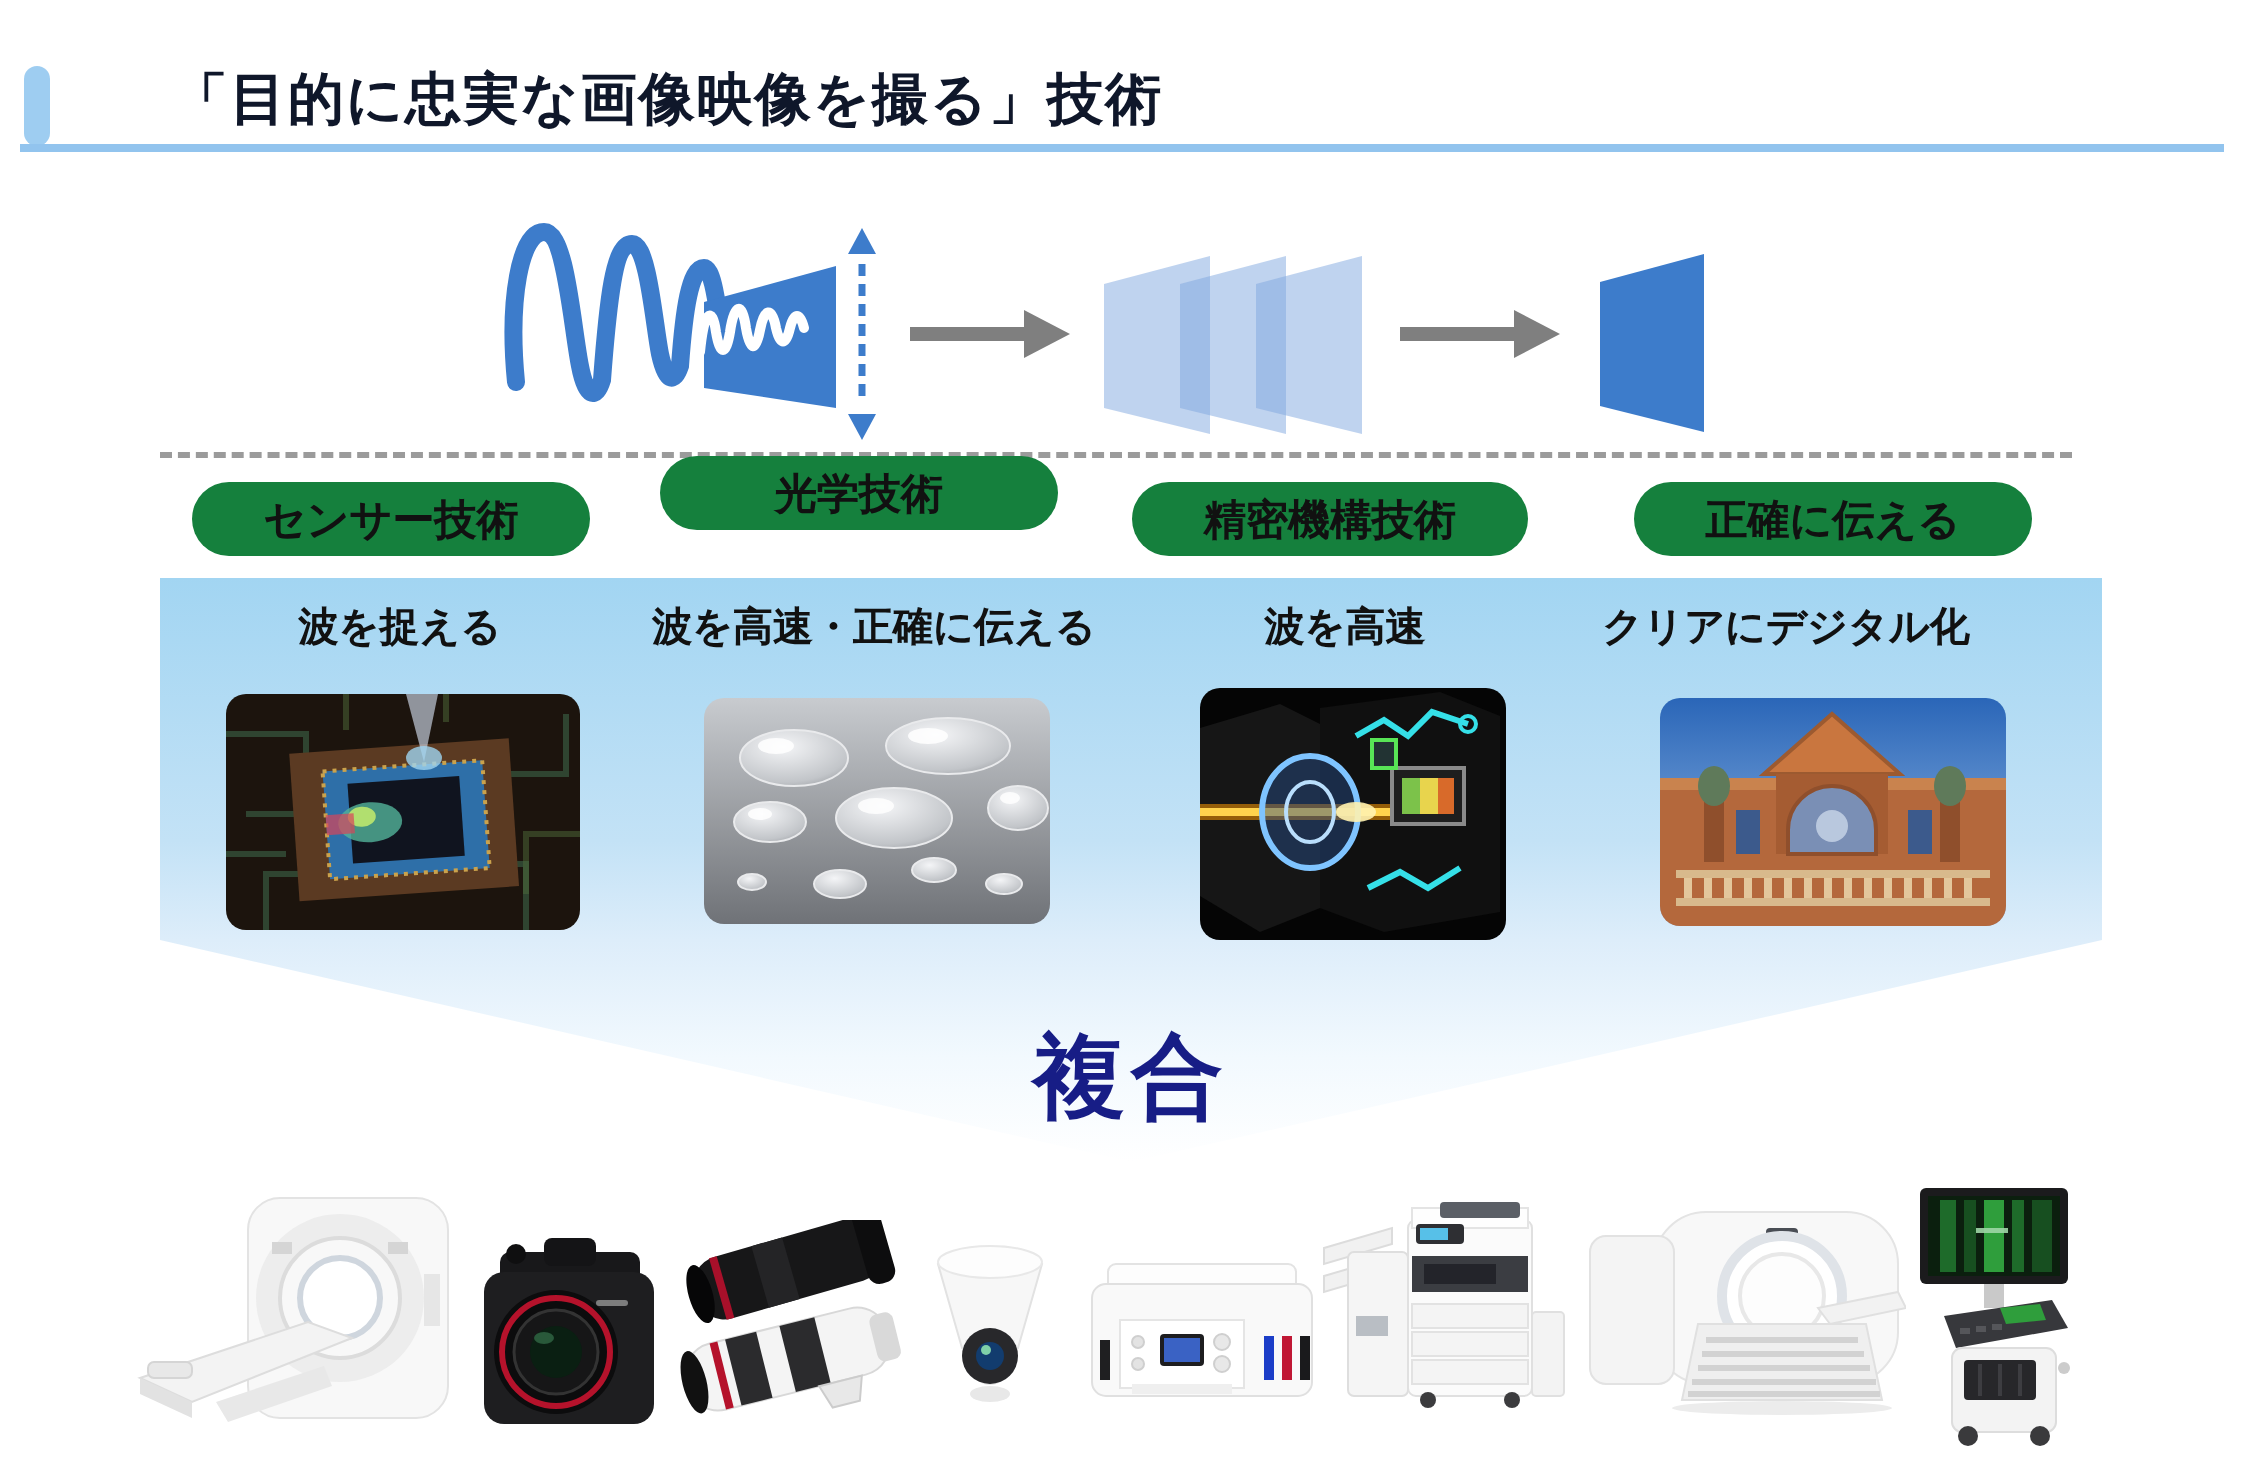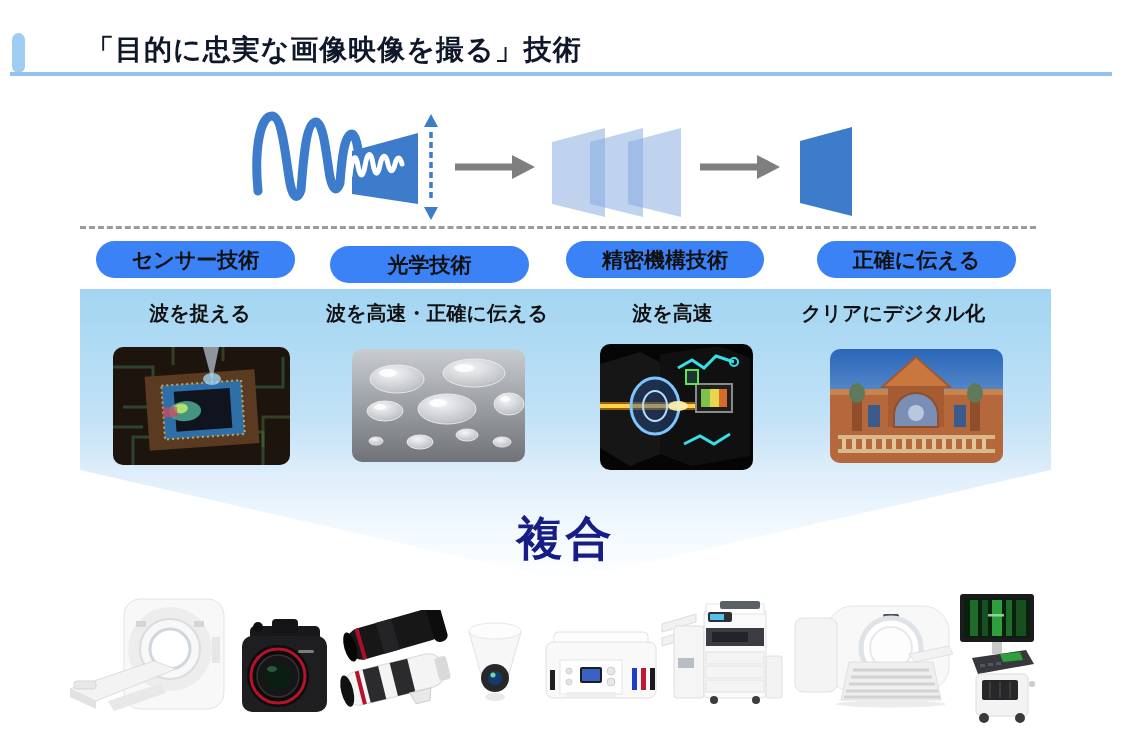--- a/index.html
+++ b/index.html
@@ -12,24 +12,24 @@
   
   .accent-bar{left:12px;top:33px;width:13px;height:40px;border-radius:7px;background:#9ecdf1;}
   .page-title{left:38px;top:31px;font-size:28px;font-weight:bold;color:#0f172a;letter-spacing:1px;white-space:nowrap;margin-left:48px;}
   .title-underline{left:10px;top:72px;width:1102px;height:4px;background:#92c4ee;}
 
   
   .flow-diagram{left:238px;top:103px;width:630px;height:122px;}
   .dashed-separator{left:80px;top:226px;width:956px;height:0;border-top:3px dashed #9b9b9b;}
 
   
-  .pill{height:37px;border-radius:19px;background:#3b82f6;color:#111;
+  .pill{height:37px;border-radius:19px;background:#15803d;color:#111;
         font-size:21px;font-weight:bold;display:flex;align-items:center;justify-content:center;white-space:nowrap;}
   .pill1{left:96px;top:241px;width:199px;}
-  .pill2{left:330px;top:246px;width:199px;font-family:Liberation Mono, monospace;}
+  .pill2{left:330px;top:228px;width:199px;font-family:Liberation Mono, monospace;}
   .pill3{left:566px;top:241px;width:198px;}
   .pill4{left:817px;top:241px;width:199px;}
 
   
   .band{
     left:80px;top:289px;width:971px;height:292px;
     background:linear-gradient(180deg,#a2d5f2 0%,#c3e2f6 45%,#ddedfa 62%,#f2f9fe 82%,#ffffff 100%);
     clip-path:polygon(0 0,100% 0,100% 62%,50% 100%,0 62%);
   }
   .caption{top:300px;font-size:20px;font-weight:bold;color:#111;text-align:center;white-space:nowrap;}

